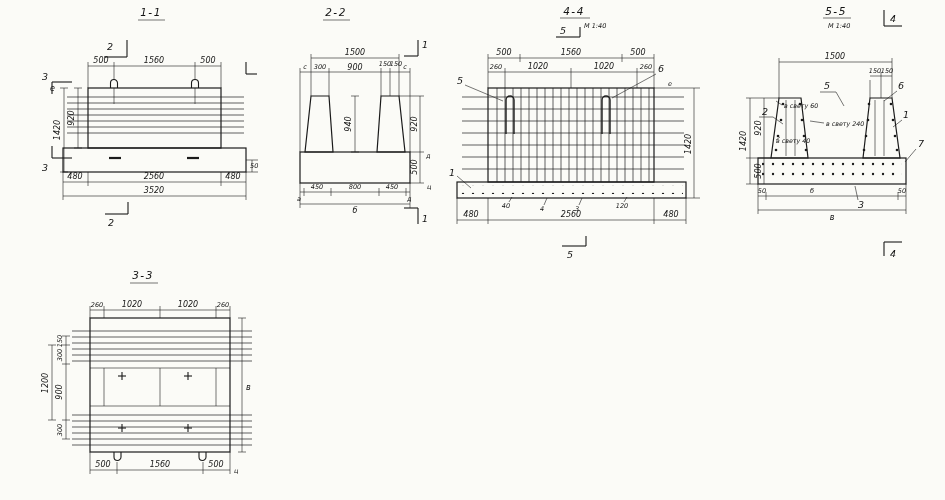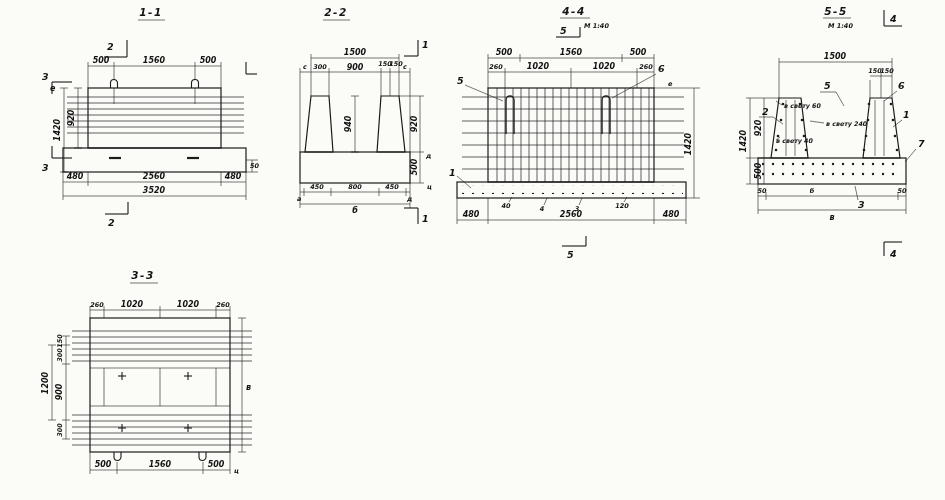--- a/index.html
+++ b/index.html
@@ -1,17 +1,17 @@
 <!DOCTYPE html>
 <html><head>
 <meta charset="utf-8">
 <style>
   html,body { margin:0; padding:0; background:#ffffff; }
   .sheet { position:relative; width:945px; height:500px; background:#fbfbf7; overflow:hidden;
-           font-family:"DejaVu Sans", sans-serif;font-weight:bold; }
+           font-family:"DejaVu Sans", sans-serif; }
   svg { display:block; }
   .ol  { fill:none; stroke:#1b1b1b; stroke-width:1.2; }
   .tl  { fill:none; stroke:#1b1b1b; stroke-width:0.6; }
   .ml  { fill:none; stroke:#1b1b1b; stroke-width:1.1; }
   .bar { fill:none; stroke:#1b1b1b; stroke-width:1.4; }
   .dash{ fill:none; stroke:#1b1b1b; stroke-width:2.2; }
   text { fill:#131313; font-family:"DejaVu Sans", sans-serif; font-style:italic; }
   .ttl { font-size:10.5px; letter-spacing:1.5px; }
   .dim { font-size:8px; }
   .dims{ font-size:6.5px; }

